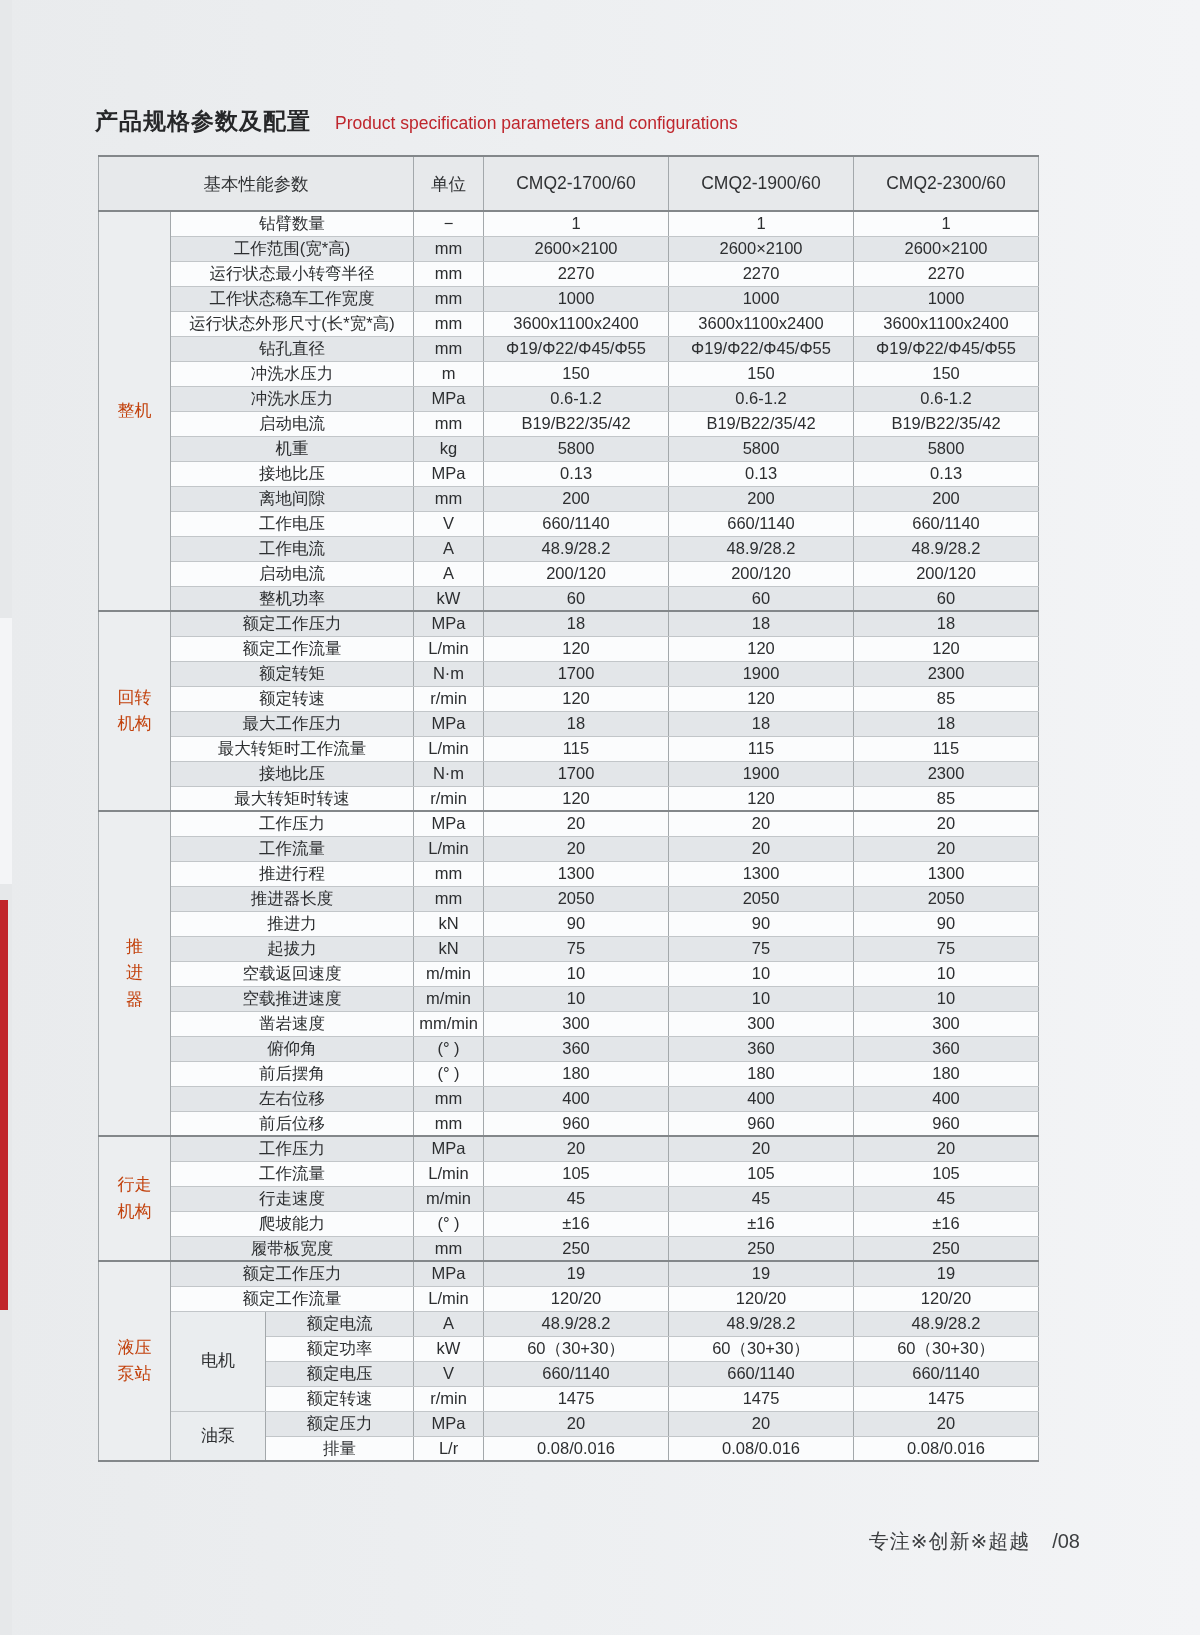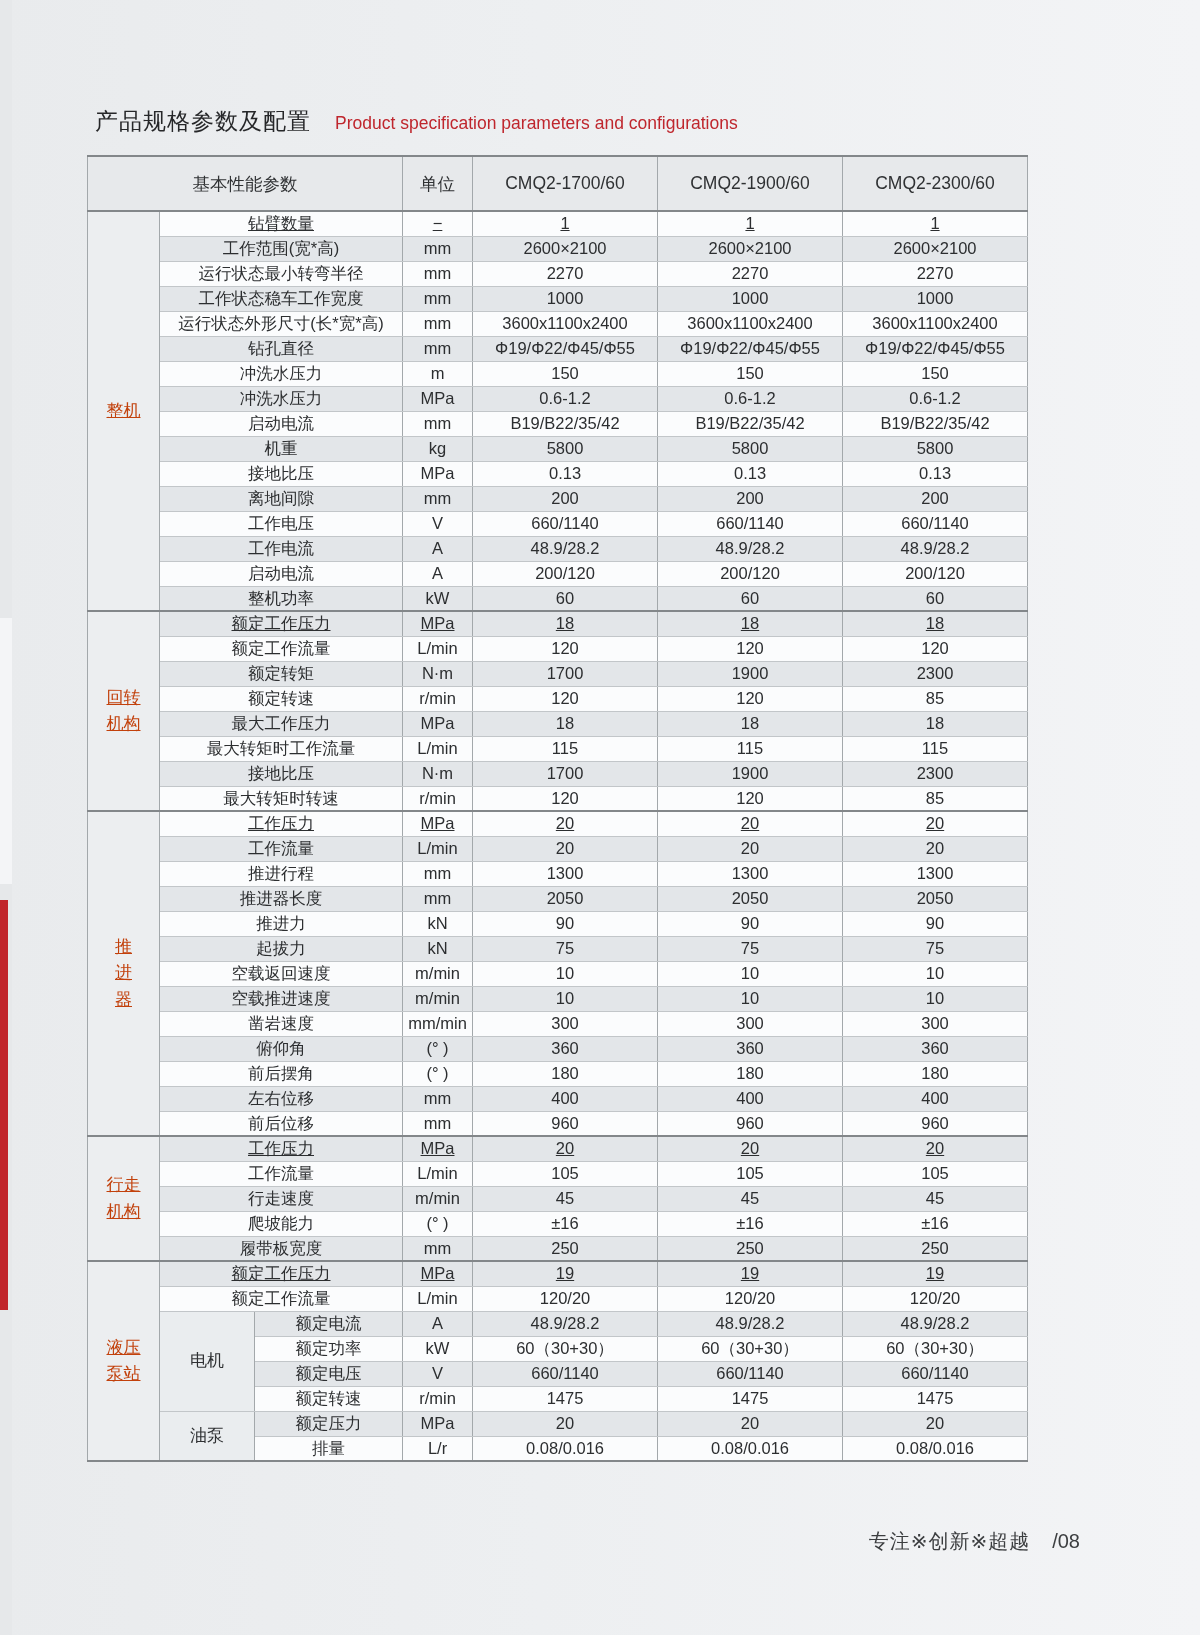--- a/index.html
+++ b/index.html
@@ -21,25 +21,25 @@
     position:relative;
     overflow:hidden;
   }
   .page{position:relative;width:1200px;height:1635px;}
 
   .edge-strip{position:absolute;left:0;top:0;width:12px;height:1635px;background:#e6e8ea;}
   .edge-strip-light{position:absolute;left:0;top:618px;width:12px;height:266px;background:#f4f5f7;}
   .red-bar{position:absolute;left:0;top:900px;width:8px;height:410px;background:var(--bar-red);}
 
   .title-block{position:absolute;left:95px;top:106px;width:1000px;white-space:nowrap;}
-  .title-zh{font-size:23px;font-weight:normal;color:#262729;letter-spacing:1px;}
+  .title-zh{font-size:23px;font-weight:bold;color:#262729;letter-spacing:1px;}
   .title-en{font-size:17.5px;color:var(--accent-red);margin-left:24px;}
 
   .spec-table{
-    position:absolute;left:87px;top:155px;width:940px;
+    position:absolute;left:98px;top:155px;width:940px;
     border-collapse:collapse;table-layout:fixed;
     color:var(--cell-ink);
     border-left:1px solid #9aa0a3;border-right:1px solid #9aa0a3;
     border-bottom:2px solid var(--line-dark);
   }
   .spec-table th{
     height:55px;background:var(--head-bg);
     border-top:2px solid var(--line-dark);
     border-bottom:2px solid var(--line-dark);
     border-left:1px solid var(--line-mid);
@@ -58,21 +58,21 @@
   tr.stripe td{background:var(--stripe);}
   tr.plain td{background:var(--plain);}
   .spec-table td.group{
     background:#eceef0 !important;
     font-size:17px;line-height:1.55;color:#c2410c;
   }
   .spec-table td.subgroup{
     background:#eaedef !important;
     font-size:17px;color:#2f3133;text-align:center;
   }
-  tr.sec-top td{border-top:2px solid var(--line-dark);text-decoration:underline;}
+  tr.sec-top td{border-top:2px solid var(--line-dark);}
 
   .footer{
     position:absolute;right:120px;top:1528px;
     font-size:20px;color:#3c3e40;letter-spacing:1px;white-space:nowrap;
   }
   .footer .pageno{margin-left:22px;letter-spacing:0;}
 </style>
 </head>
 <body>
 

